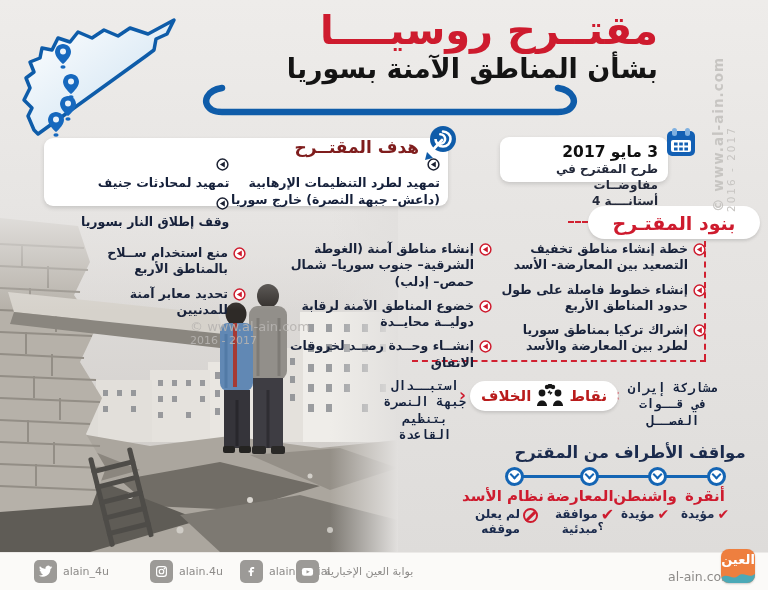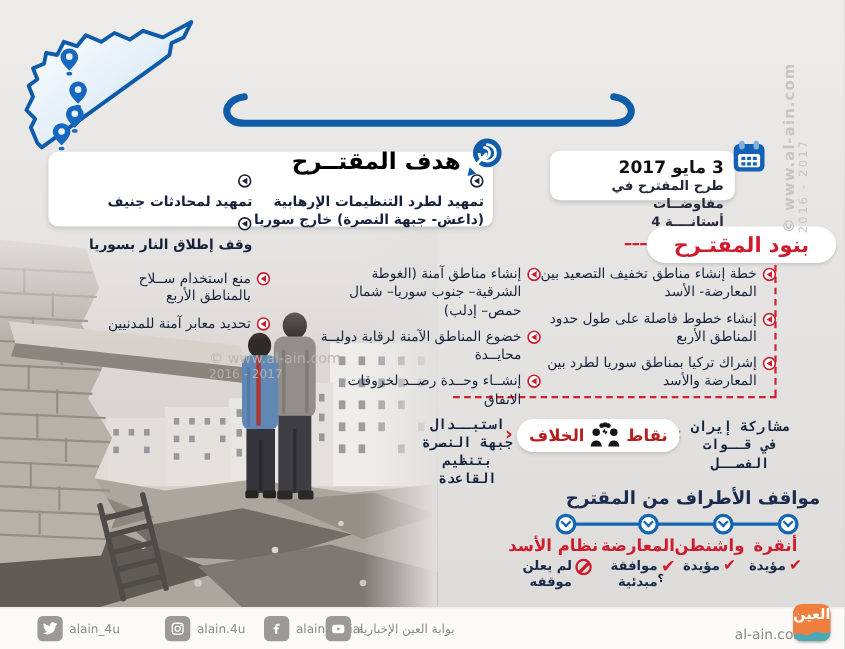--- a/index.html
+++ b/index.html
@@ -11,42 +11,42 @@
 
   
   .titles{right:110px;top:10px;width:560px;text-align:right;direction:rtl;}
   .main-title{font-size:40px;font-weight:bold;color:#ce1b2e;line-height:1.04;}
   .sub-title{font-size:27px;font-weight:bold;color:#141414;margin-top:1px;}
 
   
   .card{background:#fff;border-radius:9px;box-shadow:0 2px 4px rgba(70,70,70,.20);}
   .goal-card{left:44px;top:138px;width:404px;height:68px;}
   .goal-head{position:absolute;top:-16px;right:-14px;display:flex;align-items:center;direction:rtl;gap:3px;}
-  .goal-head-label{font-size:21px;font-weight:bold;color:#000000;padding-top:10px;}
+  .goal-head-label{font-size:17px;font-weight:bold;color:#7f1d1d;padding-top:10px;}
   .goal-cols{position:absolute;top:18px;right:8px;left:6px;display:flex;direction:rtl;}
   .goal-col-r{width:54%;}
   .goal-col-l{width:46%;}
   .goal-item{display:flex;direction:rtl;gap:4px;font-size:12.5px;font-weight:bold;color:#15203a;
              line-height:1.35;text-align:right;margin-bottom:3px;flex-direction:column;}
   .bullet{flex:0 0 13px;margin-top:2px;}
 
   .date-card{left:500px;top:137px;width:168px;height:45px;}
   .date-inner{direction:rtl;text-align:right;padding:6px 10px 0 6px;}
   .date-big{font-size:15.5px;font-weight:bold;color:#101010;}
   .date-line{font-size:12px;font-weight:bold;color:#23293a;line-height:1.35;}
   .calendar-wrap{position:absolute;right:-28px;top:-10px;}
 
   
   .clauses-pill{left:588px;top:206px;width:172px;height:33px;border-radius:17px;background:#fff;
                 box-shadow:0 2px 3px rgba(70,70,70,.18);display:flex;align-items:center;justify-content:center;}
   .clauses-pill span{font-size:19px;font-weight:bold;color:#ce1b2e;}
   .dash-h{border-top:2px dashed #d12030;}
   .dash-v{border-right:2px dashed #d12030;}
   .clause-col{direction:rtl;}
-  .clause{display:flex;direction:rtl;gap:5px;font-size:12.5px;font-weight:normal;color:#18223a;
+  .clause{display:flex;direction:rtl;gap:5px;font-size:12.5px;font-weight:bold;color:#18223a;
           line-height:1.3;text-align:right;margin-bottom:8px;}
 
   
   .disp-text{direction:rtl;text-align:center;font-size:12.5px;font-weight:bold;color:#14213d;line-height:1.3;font-family:Liberation Mono, monospace;}
   .disp-pill{left:470px;top:381px;width:148px;height:30px;background:#fff;border-radius:15px;
              box-shadow:0 2px 3px rgba(70,70,70,.18);display:flex;align-items:center;justify-content:center;
              direction:rtl;gap:4px;}
   .disp-pill .w{font-size:15px;font-weight:bold;color:#b91c1c;}
   .chev{font-size:17px;font-weight:bold;color:#ce1b2e;}
 
@@ -291,20 +291,24 @@
           <ellipse cy="7" rx="2.6" ry="1.7" fill="#1668be"></ellipse>
         </g>
       <g transform="translate(52,116)">
           <path d="M0 -16 C-4.4 -16 -8 -12.4 -8 -8 C-8 -2.5 0 4 0 4 C0 4 8 -2.5 8 -8 C8 -12.4 4.4 -16 0 -16 Z" fill="#1668be"></path>
           <circle cy="-8.5" r="3" fill="#eaf2fa"></circle>
           <ellipse cy="7" rx="2.6" ry="1.7" fill="#1668be"></ellipse>
         </g>
     </g>
   </svg>
 
+  <div class="abs titles">
+    <div class="main-title">مقتــرح روسيــــا</div>
+    <div class="sub-title">بشأن المناطق الآمنة بسوريا</div>
+  </div>
   <svg class="abs" style="left:192px;top:84px;" width="396" height="40" viewBox="0 0 396 40">
     <path d="M30 4 C16 6 8 18 20 26 C23 27.6 26 28 30 28 L366 28 C370 28 373 27.6 376 26 C388 18 380 6 366 4" fill="none" stroke="#0f5ca9" stroke-width="6.5" stroke-linecap="round"></path>
   </svg>
 
   <div class="abs card goal-card">
     <div class="goal-head">
       <svg width="40" height="40" viewBox="0 0 40 40">
         <circle cx="21" cy="17" r="13" fill="#0f5ca9"></circle>
         <path d="M21 9.5 a7.5 7.5 0 1 1 -7.5 7.5 a4.8 4.8 0 1 0 4.8 -4.8" fill="none" stroke="#fff" stroke-width="2.6" stroke-linecap="round"></path>
         <path d="M20 18 L8 31" stroke="#fff" stroke-width="2.6" stroke-linecap="round"></path>

